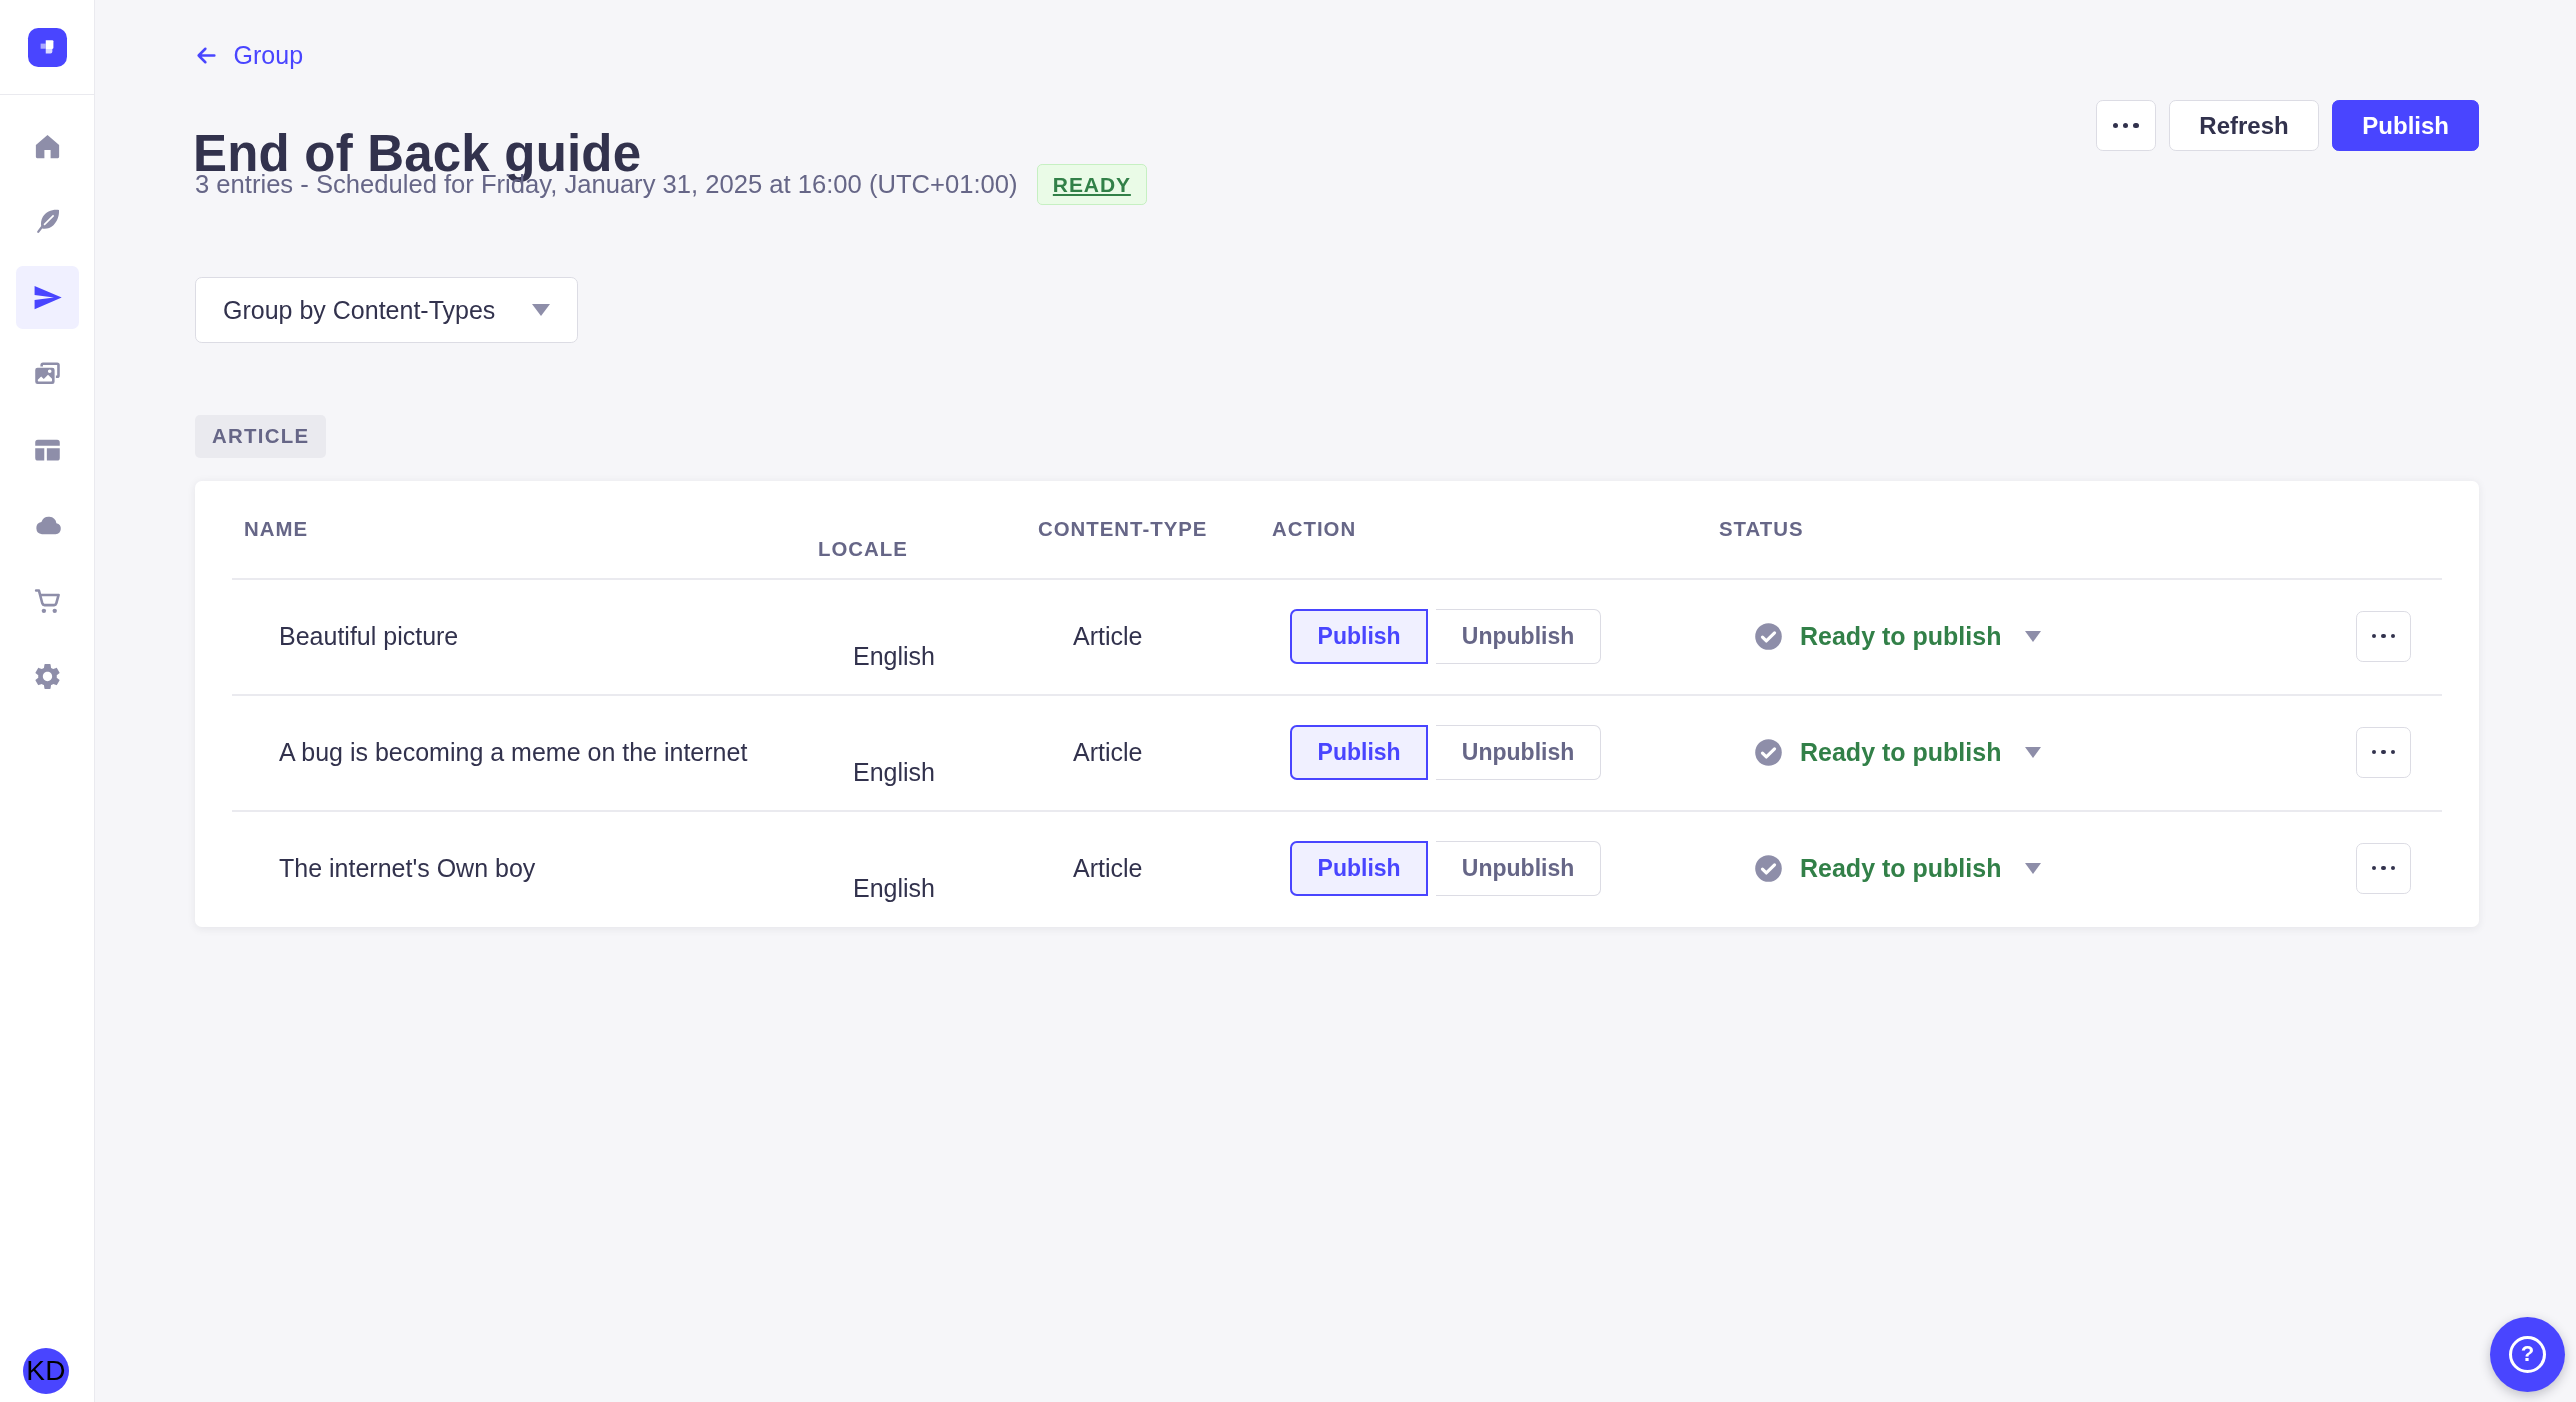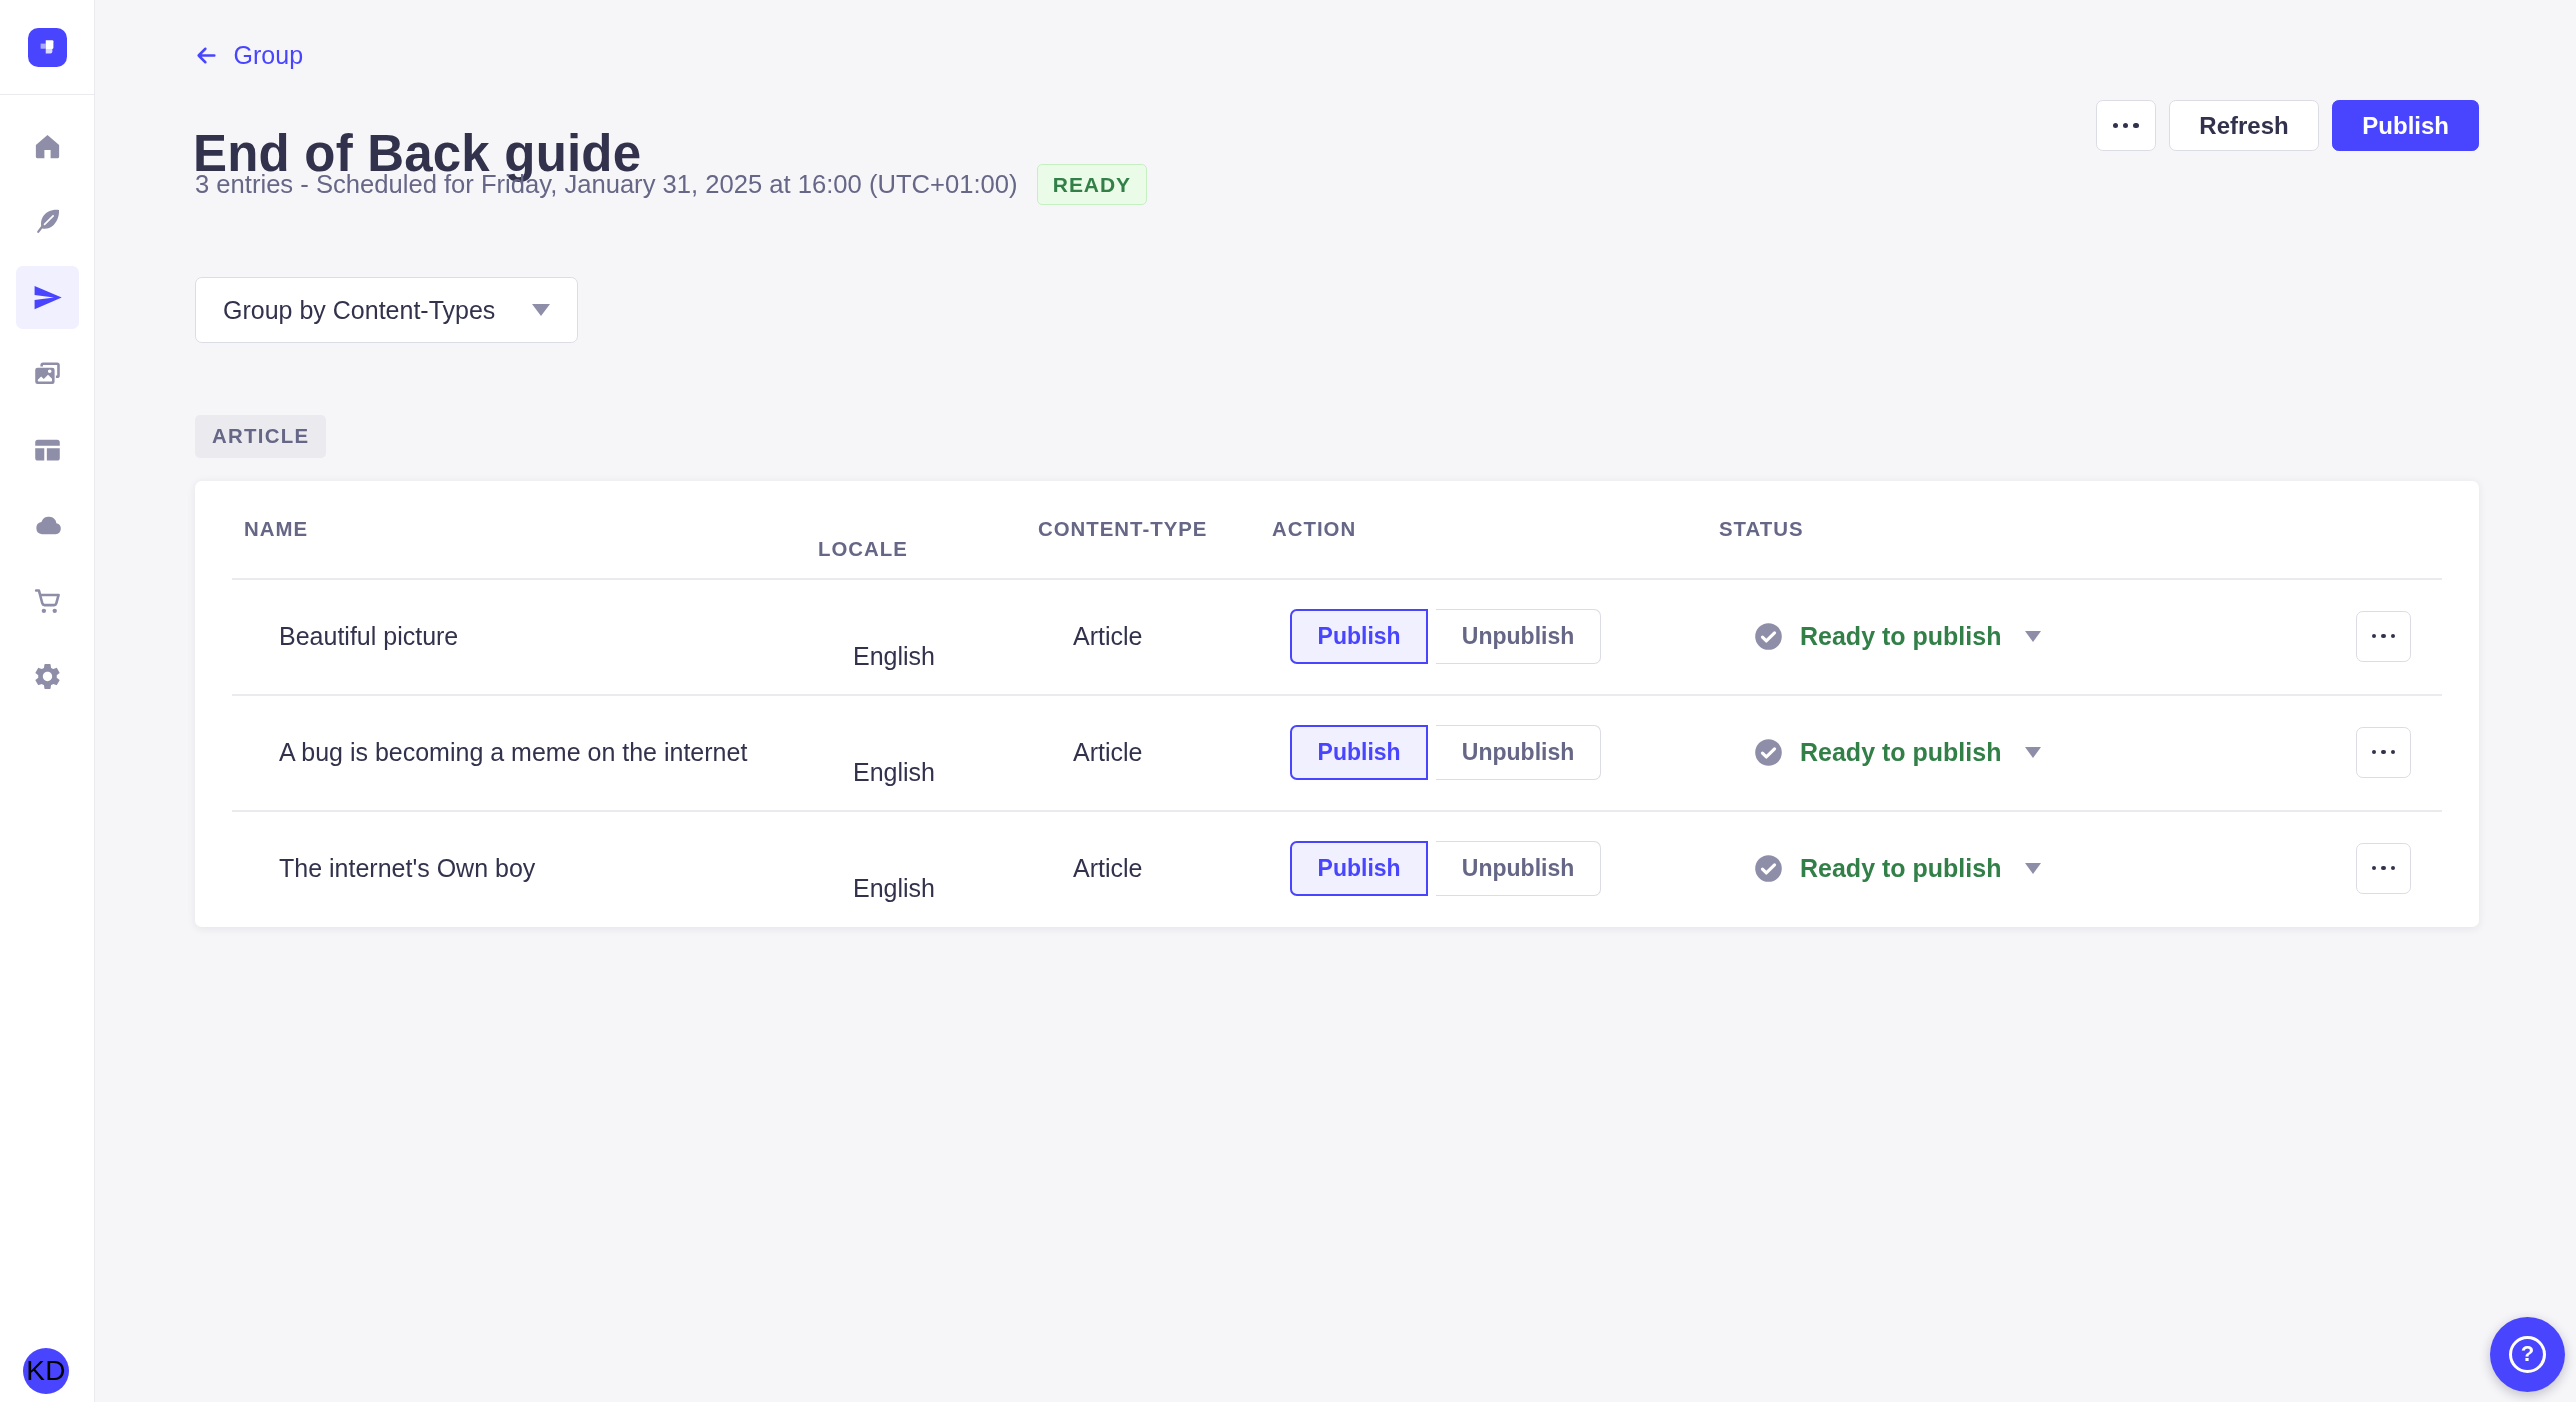--- a/index.html
+++ b/index.html
@@ -56,21 +56,21 @@
     font-size:51px;font-weight:700;color:#32324d;letter-spacing:0.2px;
   }
   .subtitle-row{
     position:absolute;left:100px;top:164px;
     display:flex;align-items:center;gap:19px;
   }
   .subtitle{font-size:25.6px;color:#666687;}
   .badge-ready{
     background:#eafbe7;border:1.7px solid #c6f0c2;color:#328048;
     font-size:21px;font-weight:700;letter-spacing:0.9px;
-    padding:7.7px 15.3px;border-radius:5.1px;
+    padding:7.7px 15.3px;border-radius:5.1px;text-decoration:underline;
   }
 
   .header-actions{
     position:absolute;top:100px;right:97px;
     display:flex;align-items:flex-end;gap:13.6px;
   }
   .btn{
     height:51px;box-sizing:border-box;border-radius:6.8px;
     display:flex;align-items:center;justify-content:center;
     font-size:24px;font-weight:600;cursor:pointer;

